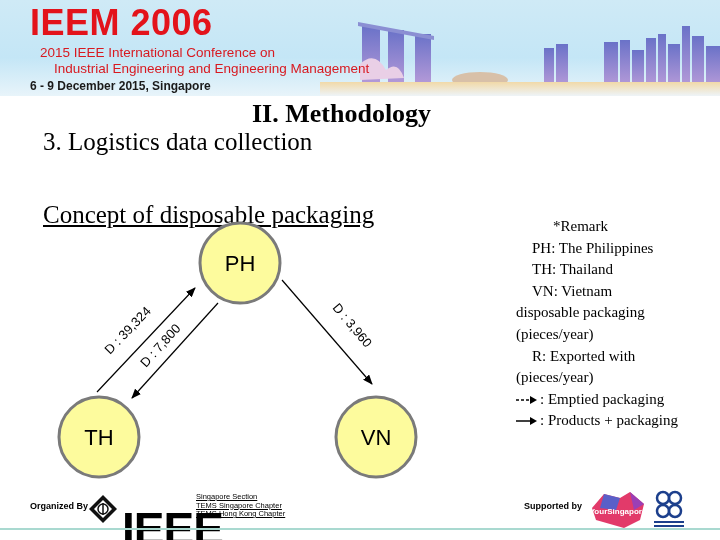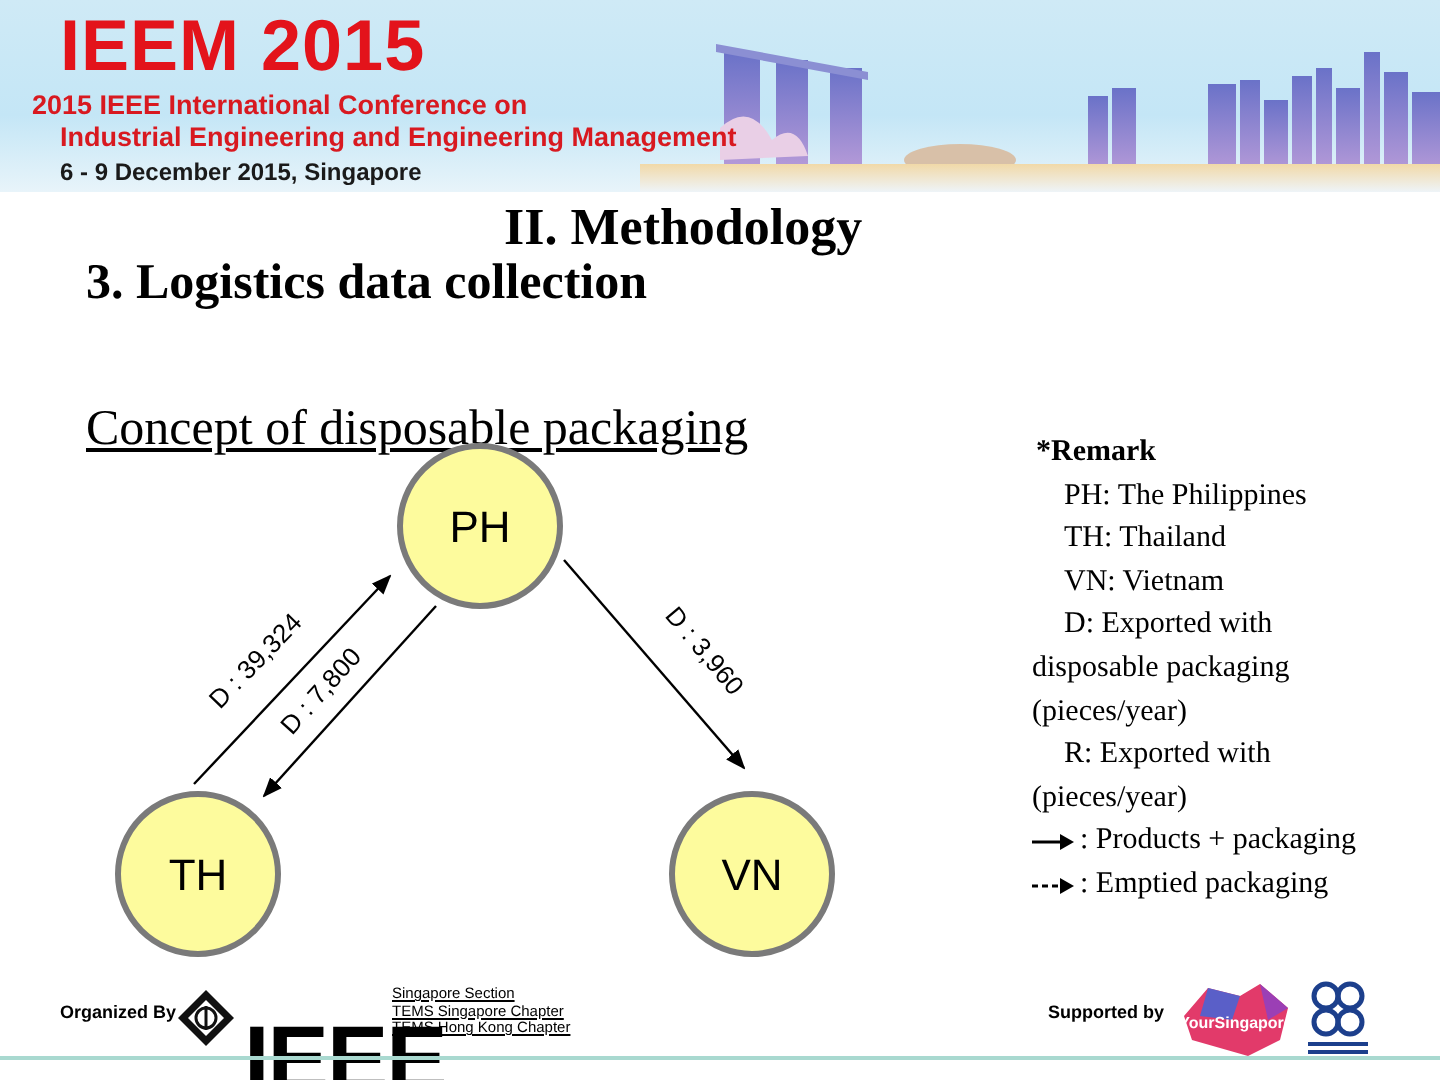--- a/index.html
+++ b/index.html
@@ -11,53 +11,53 @@
       position: absolute; left: 0; top: 0; width: 720px; height: 96px;
       background: linear-gradient(180deg, #cfeaf6 0%, #c4e6f6 60%, #e8f4fa 100%);
       overflow: hidden;
     }
     .banner-title {
       position: absolute; left: 30px; top: 4px;
       font-family: "Liberation Sans", sans-serif; font-weight: bold;
       font-size: 36px; color: #e3131b; letter-spacing: 0.5px; line-height: 38px;
     }
     .banner-sub {
-      position: absolute; left: 16px; font-family: "Liberation Sans", sans-serif;
-      font-weight: bold; font-size: 13.5px; color: #d81920; line-height: 16px;
+      position: absolute; left: 40px; font-family: "Liberation Sans", sans-serif;
+      font-weight: normal; font-size: 13.5px; color: #d81920; line-height: 16px;
     }
     .banner-sub.l1 { top: 45px; }
     .banner-sub.l2 { top: 61px; padding-left: 14px; }
     .banner-date {
       position: absolute; left: 30px; top: 79px; font-family: "Liberation Sans", sans-serif;
       font-weight: bold; font-size: 12px; color: #1a1a1a; line-height: 14px;
     }
     .skyline { position: absolute; left: 320px; top: 0; width: 400px; height: 96px; }
 
     
     .section-title {
       position: absolute; left: 252px; top: 97px; font-weight: bold; font-size: 26px; line-height: 34px;
     }
     .sub-title {
-      position: absolute; left: 43px; top: 127px; font-weight: bold; font-size: 25px; line-height: 30px;
+      position: absolute; left: 43px; top: 127px; font-weight: normal; font-size: 25px; line-height: 30px;
     }
     .concept-title {
       position: absolute; left: 43px; top: 188px; font-size: 25px; line-height: 30px; text-decoration: underline; margin-top: 12px;
     }
 
     
     .diagram { position: absolute; left: 0; top: 200px; width: 500px; height: 290px; }
     .node-label { font-family: "Liberation Sans", sans-serif; font-size: 22px; }
     .edge-label { font-family: "Liberation Sans", sans-serif; font-size: 13px; }
 
     
     .remark {
       position: absolute; left: 516px; top: 216px; width: 204px;
       font-size: 15px; line-height: 21.6px;
     }
-    .remark .title { font-weight: bold; padding-left: 2px; }
+    .remark .title { font-weight: normal; padding-left: 2px; margin-left: 35px; }
     .remark .ind { padding-left: 16px; }
     .remark .legend-row { display: flex; align-items: center; }
     .remark .legend-arrow { width: 22px; margin-right: 2px; display: inline-block; }
 
     
     .footer { position: absolute; left: 0; top: 488px; width: 720px; height: 52px; }
     .footer-line { position: absolute; left: 0; top: 40px; width: 720px; height: 2px; background: #a9d9d0; }
     .organized-by {
       position: absolute; left: 30px; top: 13px; font-family: "Liberation Sans", sans-serif;
       font-weight: bold; font-size: 9px;
@@ -110,21 +110,21 @@
     <rect x="312" y="50" width="12" height="36" fill="url(#bld)"></rect>
     <rect x="326" y="38" width="10" height="48" fill="url(#bld)"></rect>
     <rect x="338" y="34" width="8" height="52" fill="url(#bld)"></rect>
     <rect x="348" y="44" width="12" height="42" fill="url(#bld)"></rect>
     <rect x="362" y="26" width="8" height="60" fill="url(#bld)"></rect>
     <rect x="372" y="36" width="12" height="50" fill="url(#bld)"></rect>
     <rect x="386" y="46" width="14" height="40" fill="url(#bld)"></rect>
 
     <rect x="0" y="82" width="400" height="14" fill="url(#water)"></rect>
   </svg>
-  <div class="banner-title">IEEM 2015</div>
+  <div class="banner-title">IEEM 2006</div>
   <div class="banner-sub l1">2015 IEEE International Conference on</div>
   <div class="banner-sub l2">Industrial Engineering and Engineering Management</div>
   <div class="banner-date">6 - 9 December 2015, Singapore</div>
 </div>
 
 <div class="section-title">II. Methodology</div>
 <div class="sub-title">3. Logistics data collection</div>
 <div class="concept-title">Concept of disposable packaging</div>
 
 <svg class="diagram" width="500" height="290" viewBox="0 200 500 290">
@@ -163,38 +163,37 @@
     <circle cx="376" cy="437" r="40" fill="#fdfb9d" stroke="#7a7a7a" stroke-width="3"></circle>
     <text class="node-label" x="376" y="445" text-anchor="middle">VN</text>
   </g>
 </svg>
 
 <div class="remark">
   <div class="title">*Remark</div>
   <div class="ind">PH: The Philippines</div>
   <div class="ind">TH: Thailand</div>
   <div class="ind">VN: Vietnam</div>
-  <div class="ind">D: Exported with</div>
   <div>disposable packaging</div>
   <div>(pieces/year)</div>
   <div class="ind">R: Exported with</div>
   <div>(pieces/year)</div>
   <div class="legend-row">
     <svg class="legend-arrow" width="22" height="10" viewBox="0 0 22 10">
+      <line x1="0" y1="5" x2="16" y2="5" stroke="#000" stroke-width="1.5" stroke-dasharray="3,2"></line>
+      <path d="M14 1 L21 5 L14 9 Z" fill="#000"></path>
+    </svg>
+    <span>: Emptied packaging</span>
+  </div>
+  <div class="legend-row">
+    <svg class="legend-arrow" width="22" height="10" viewBox="0 0 22 10">
       <line x1="0" y1="5" x2="16" y2="5" stroke="#000" stroke-width="1.5"></line>
       <path d="M14 1 L21 5 L14 9 Z" fill="#000"></path>
     </svg>
     <span>: Products + packaging</span>
-  </div>
-  <div class="legend-row">
-    <svg class="legend-arrow" width="22" height="10" viewBox="0 0 22 10">
-      <line x1="0" y1="5" x2="16" y2="5" stroke="#000" stroke-width="1.5" stroke-dasharray="3,2"></line>
-      <path d="M14 1 L21 5 L14 9 Z" fill="#000"></path>
-    </svg>
-    <span>: Emptied packaging</span>
   </div>
 </div>
 
 <div class="footer">
   <div class="organized-by">Organized By</div>
   <svg class="ieee-logo" width="30" height="30" viewBox="0 0 30 30">
     <path d="M15 1 L29 15 L15 29 L1 15 Z" fill="#111"></path>
     <path d="M15 6 L24 15 L15 24 L6 15 Z" fill="#fff"></path>
     <circle cx="15" cy="15" r="5" fill="none" stroke="#111" stroke-width="1.5"></circle>
     <line x1="15" y1="9" x2="15" y2="21" stroke="#111" stroke-width="1.5"></line>

